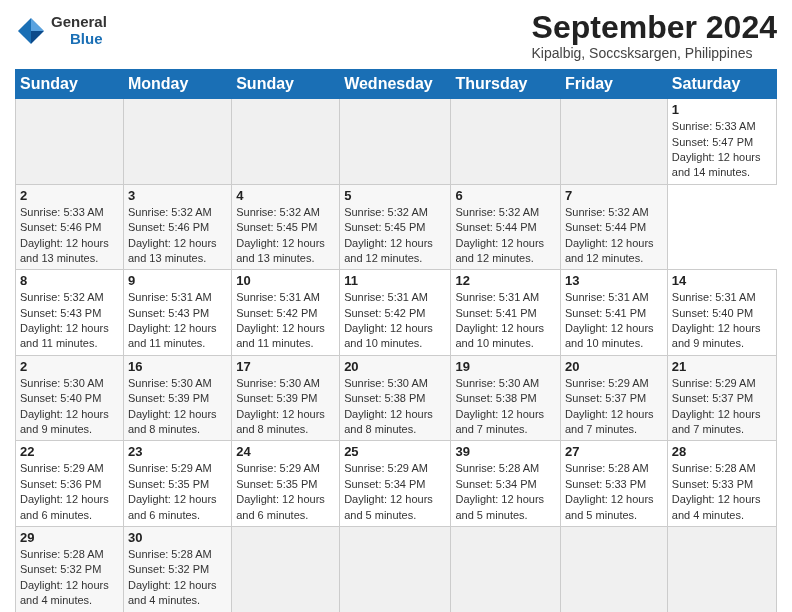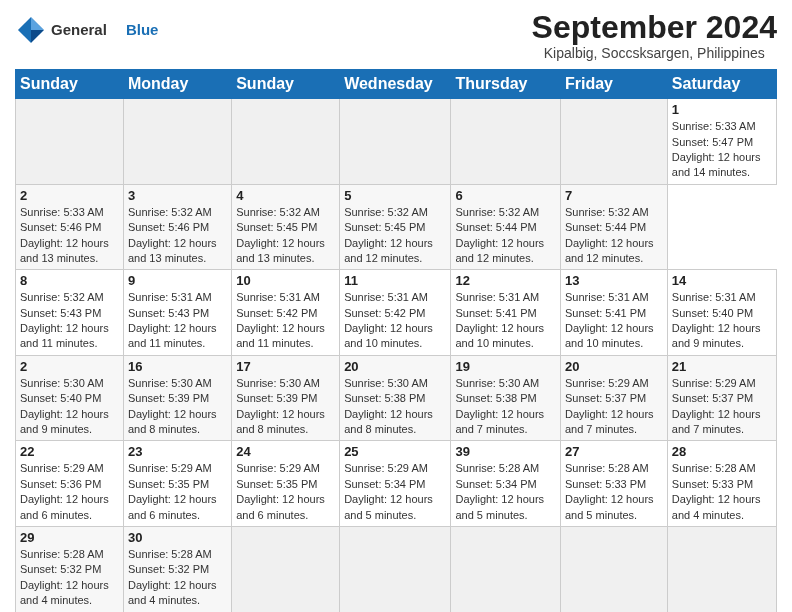--- a/index.html
+++ b/index.html
@@ -20,41 +20,41 @@
       justify-content: space-between;
       margin-bottom: 8px;
     }
     .logo {
       display: flex;
       align-items: center;
       margin-top: 4px;
     }
     .logo-text {
       display: flex;
-      flex-direction: row;
+      flex-direction: column;
       line-height: 1.1;
     }
     .logo-general {
       font-size: 15px;
       font-weight: bold;
       color: #333;
     }
     .logo-blue {
       font-size: 15px;
       font-weight: bold;
       color: #1a6fb5;
       margin-left: 19px;
     }
     .logo-icon {
       width: 32px;
       height: 32px;
       margin-right: 4px;
     }
     .title-block {
-      text-align: center;
+      text-align: left;
     }
     .month-title {
       font-size: 32px;
       font-weight: bold;
       color: #222;
       line-height: 1.1;
     }
     .location {
       font-size: 14px;
       color: #444;

